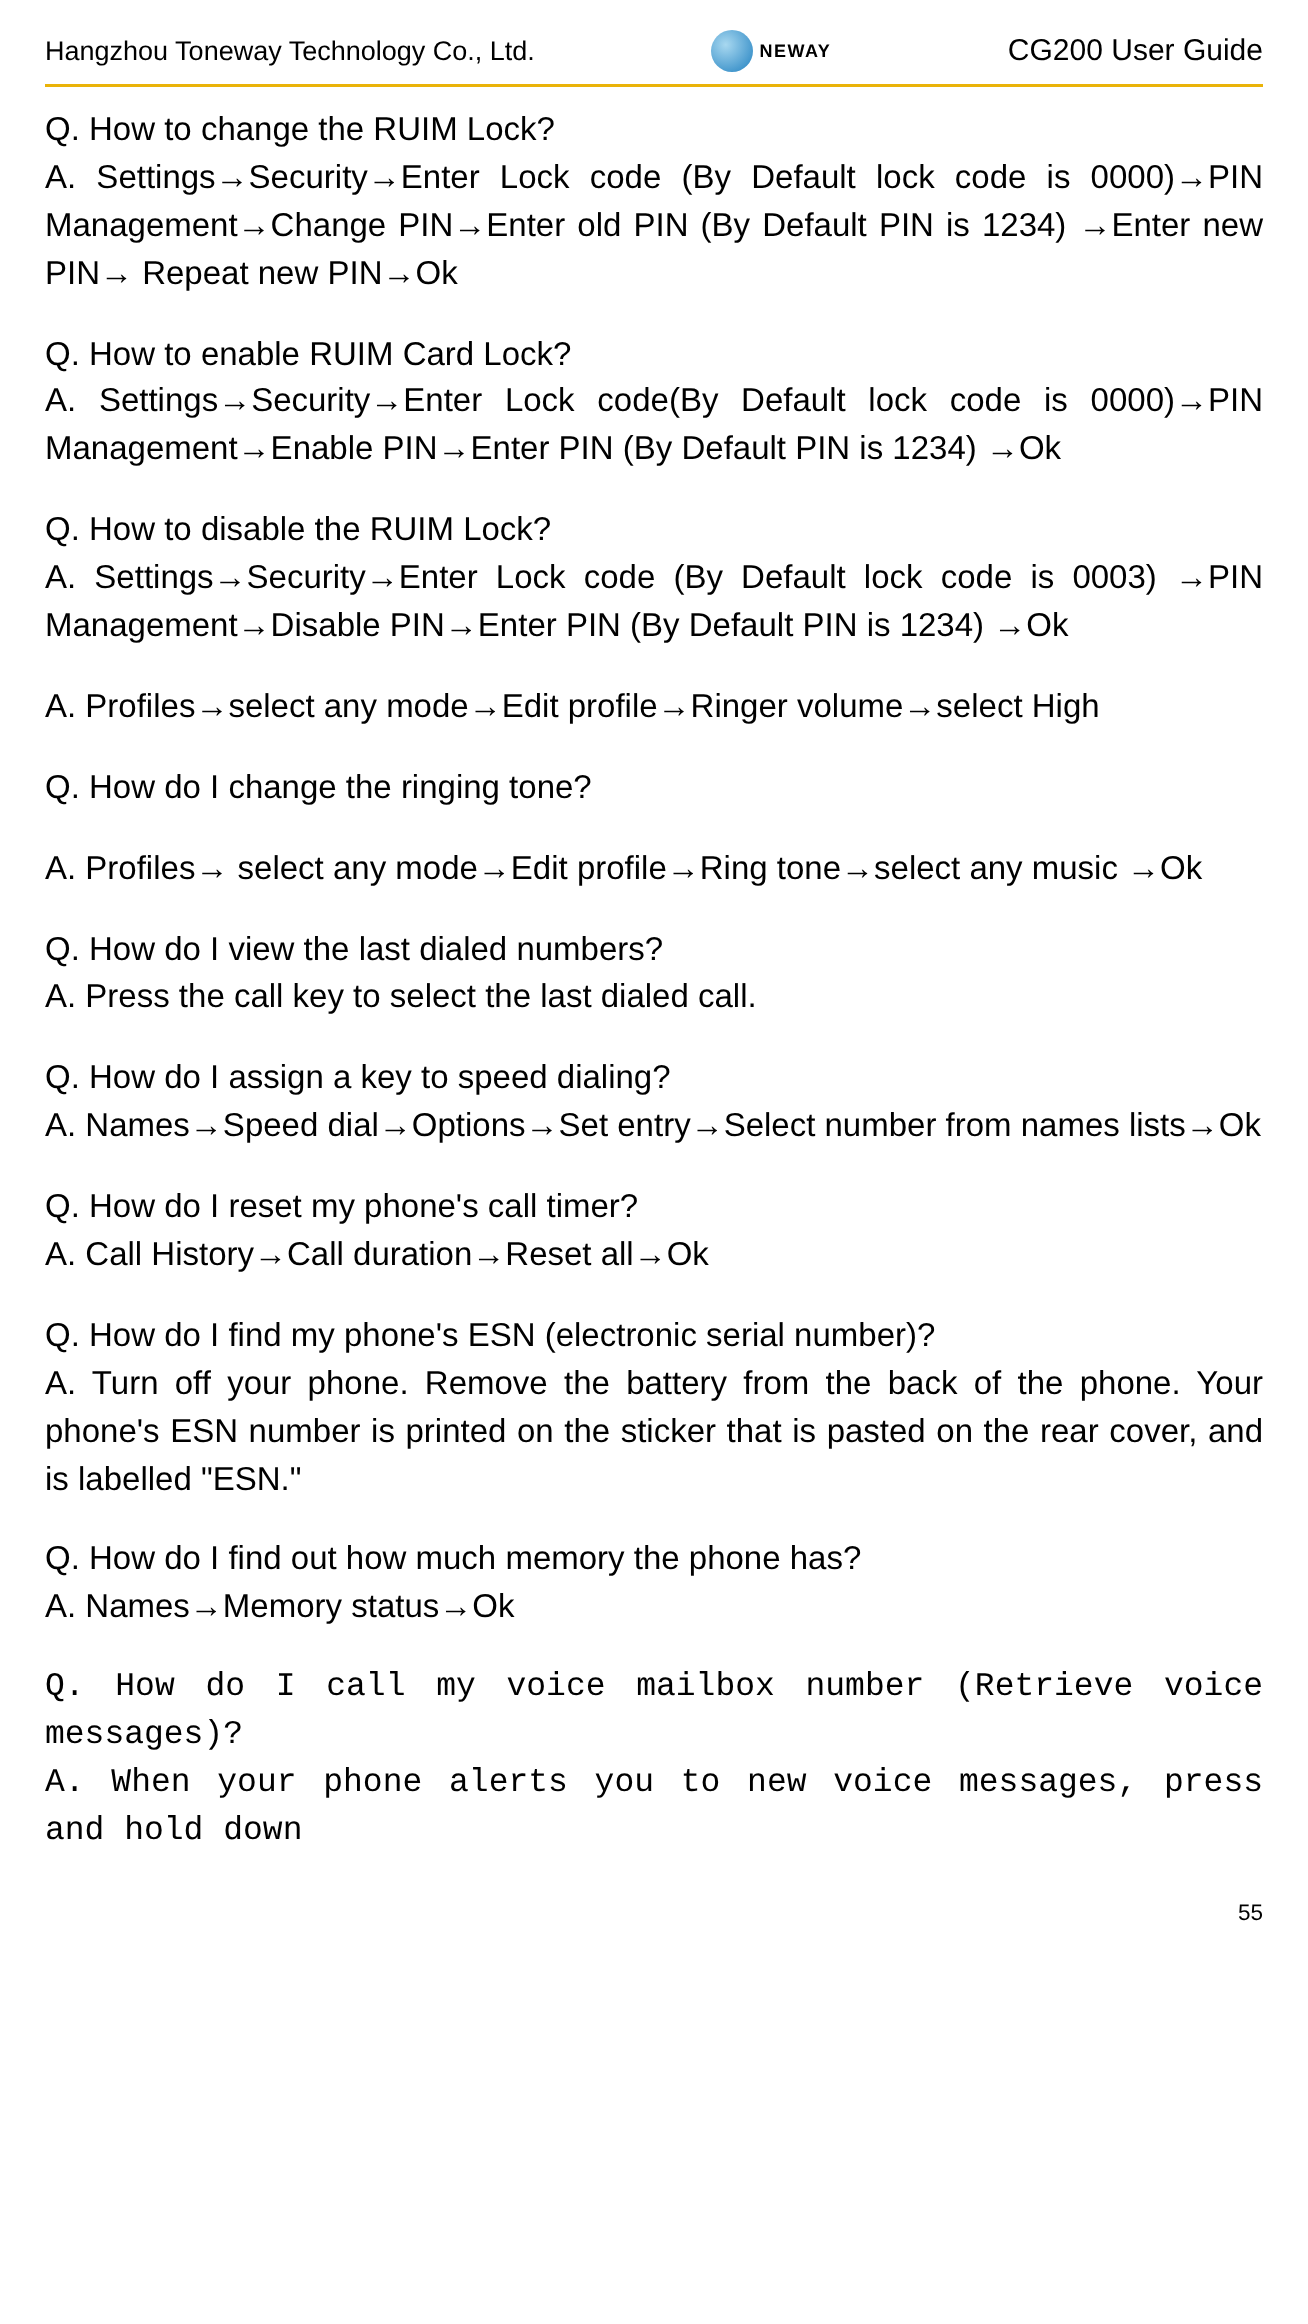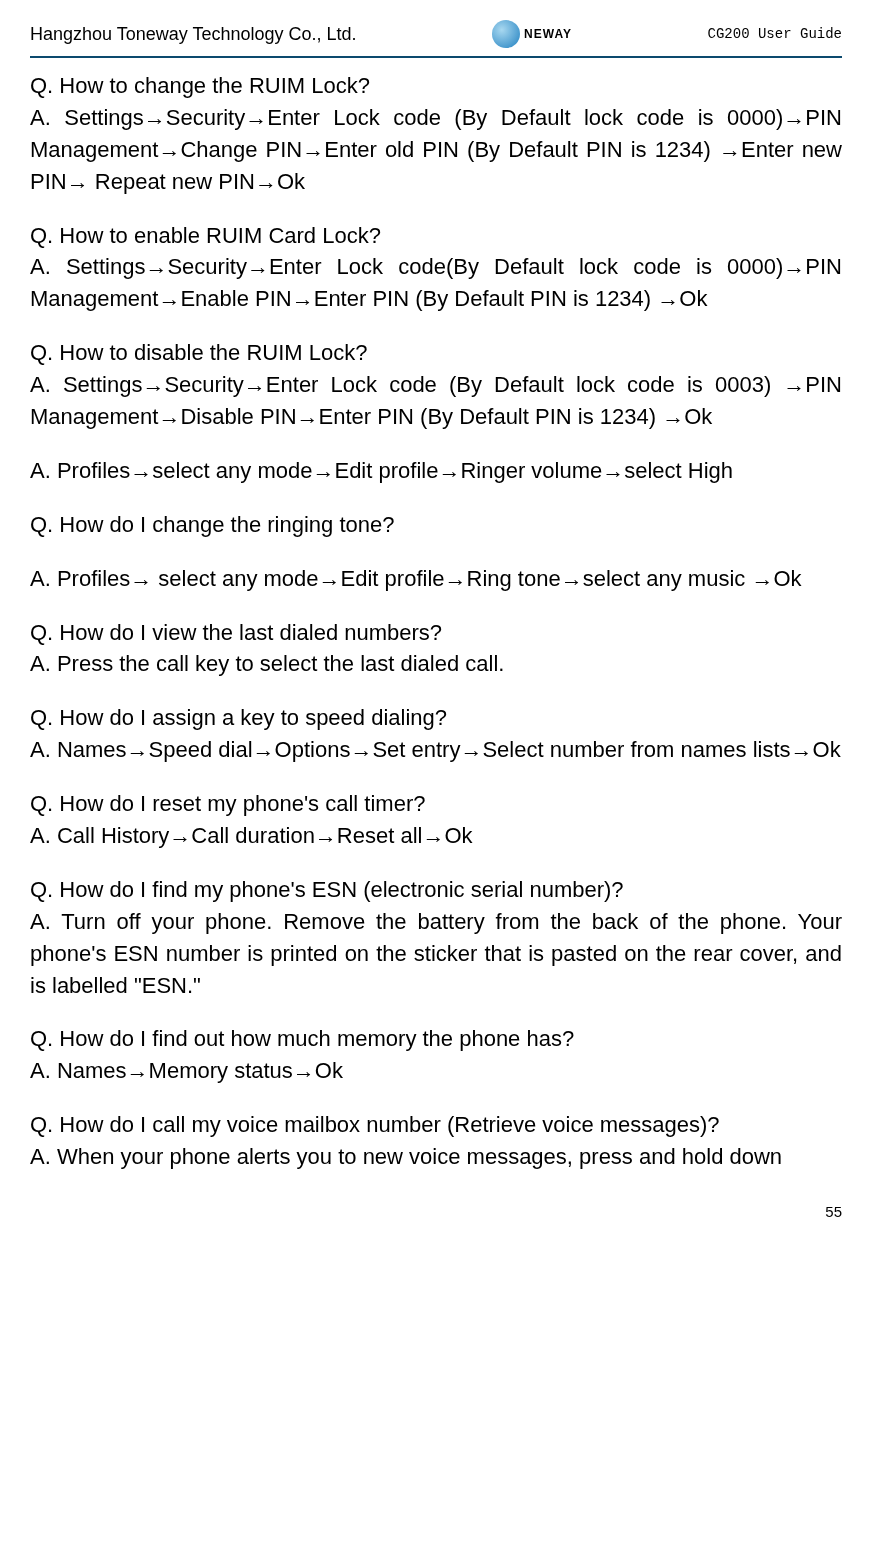--- a/index.html
+++ b/index.html
@@ -11,30 +11,29 @@
       width: 872px;
       font-family: Arial, sans-serif;
       background: #fff;
       color: #000;
       padding: 20px 30px 30px 30px;
     }
     .header {
       display: flex;
       justify-content: space-between;
       align-items: center;
-      border-bottom: 2px solid #0c4a6e;
+      border-bottom: 2px solid #eab308;
       padding-bottom: 8px;
       margin-bottom: 12px;
     }
     .header-left {
       font-size: 18px;
     }
     .header-right {
-      font-size: 14px;
-      font-family: Liberation Mono, monospace;
+      font-size: 20px;
     }
     .logo {
       display: inline-flex;
       align-items: center;
       font-weight: bold;
       font-size: 12px;
     }
     .logo-icon {
       display: inline-block;
       width: 28px;
@@ -118,20 +117,20 @@
   <div class="qa-block">
     <div>Q. How do I find my phone's ESN (electronic serial number)?</div>
     <div>A. Turn off your phone. Remove the battery from the back of the phone. Your phone's ESN number is printed on the sticker that is pasted on the rear cover, and is labelled "ESN."</div>
   </div>
 
   <div class="qa-block">
     <div>Q. How do I find out how much memory the phone has?</div>
     <div>A. Names→Memory status→Ok</div>
   </div>
 
-  <div class="qa-block" style="margin-bottom:12px;">
+  <div class="qa-block" style="margin-bottom:12px;font-family:Liberation Mono, monospace;">
     <div>Q. How do I call my voice mailbox number (Retrieve voice messages)?</div>
     <div>A. When your phone alerts you to new voice messages, press and hold down</div>
   </div>
 
 </div>
 
 <div class="page-number">55</div>
 
 </body></html>

